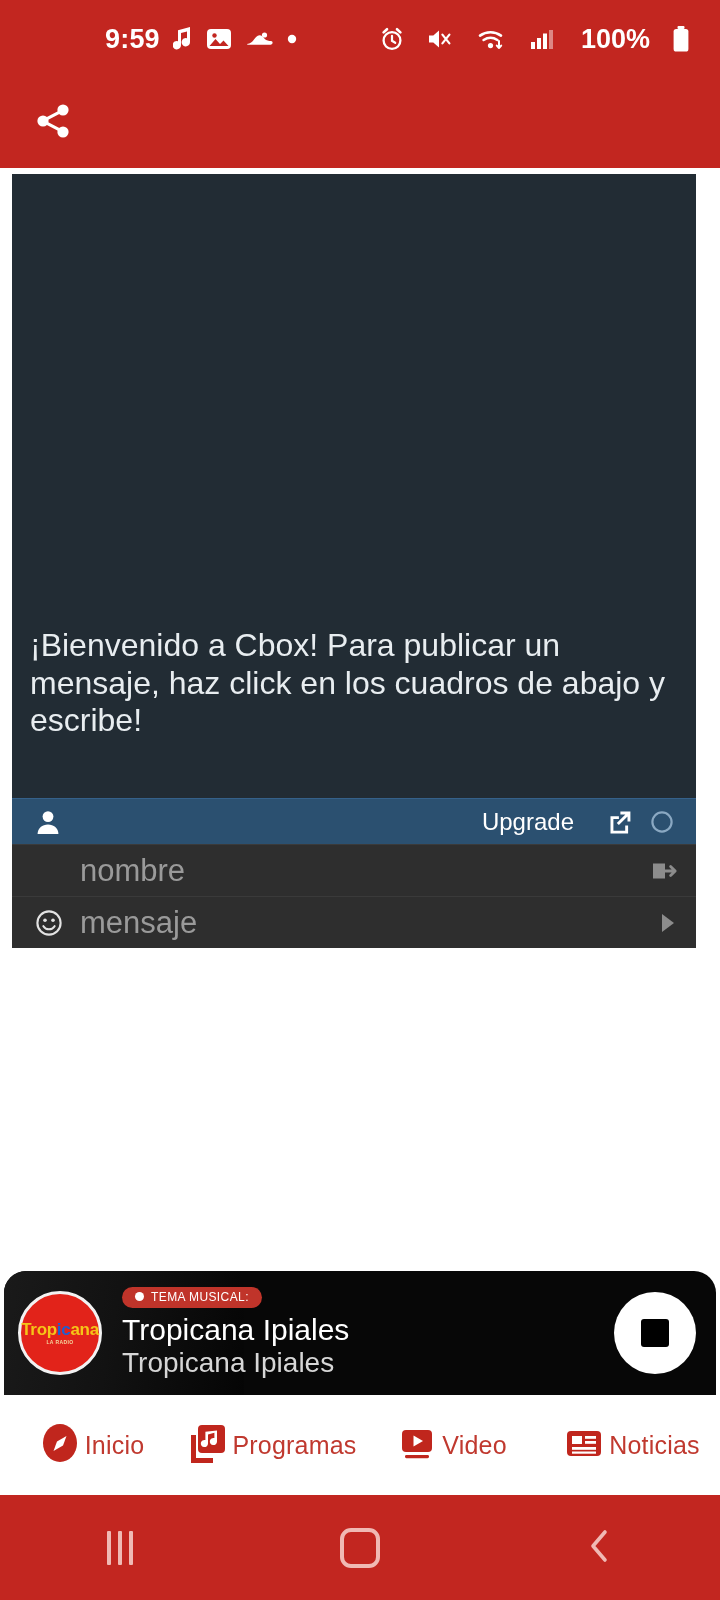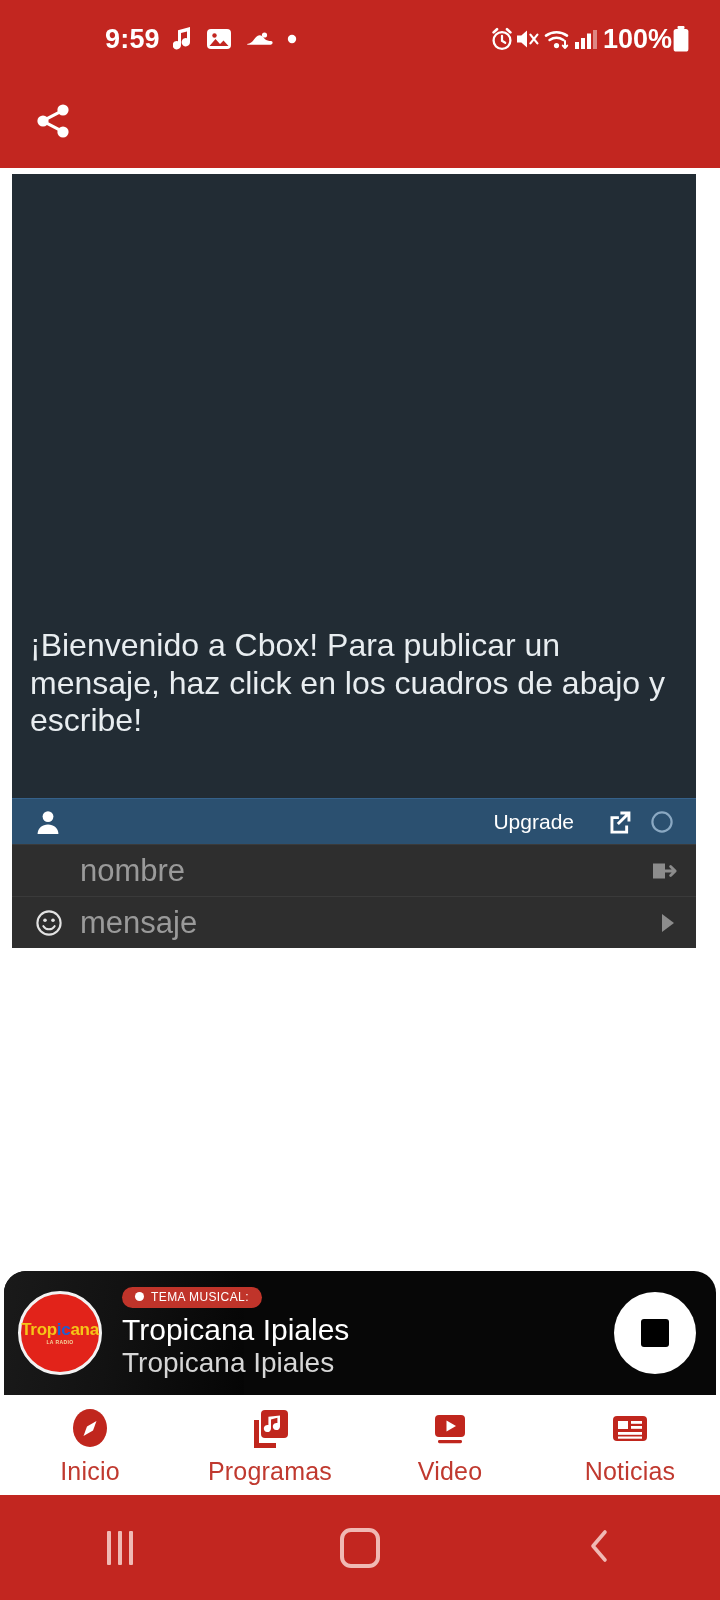--- a/index.html
+++ b/index.html
@@ -12,21 +12,21 @@
   #app { position:relative; width:720px; height:1186px; background:#f9a8d4; }
 
   
   .statusbar{
     height:78px; background:#c22620; color:#fff;
     display:flex; align-items:center; justify-content:space-between;
     padding:0 30px 0 105px;
   }
   .sb-left{ display:flex; align-items:center; gap:13px; }
   .sb-time{ font-size:27px; font-weight:700; letter-spacing:.2px; }
-  .sb-right{ display:flex; align-items:center; gap:0; }
+  .sb-right{ display:flex; align-items:center; gap:22px; }
   .sb-pct{ font-size:27px; font-weight:700; margin-left:4px; }
   .ic{ display:inline-flex; align-items:center; justify-content:center; }
 
   
   .appbar{
     height:90px; background:#c22620; color:#fff;
     display:flex; align-items:center; justify-content:space-between;
     padding:0 30px 0 25px;
   }
   .appbar-title{ font-size:33px; font-weight:400; letter-spacing:.3px; color:#fff; }
@@ -46,21 +46,21 @@
   .cbox-welcome{
     color:#e8edf0; font-size:32px; line-height:1.18; text-align:left;
     font-family:"Liberation Sans", sans-serif;
   }
   .cbox-toolbar{
     height:46px; background:#2b5070;
     display:flex; align-items:center; padding:0 16px 0 22px;
     border-top:1px solid #35618a;
   }
   .cbox-toolbar .spacer{ flex:1; }
-  .cbox-upgrade{ color:#fff; font-size:21px; margin-right:22px; }
+  .cbox-upgrade{ color:#fff; font-size:24px; margin-right:22px; }
   .tb-icon{ width:36px; height:36px; display:flex; align-items:center; justify-content:center; margin-left:6px; }
 
   .cbox-field{
     height:52px; background:#2e2e2e; display:flex; align-items:center;
     padding:0 18px 0 22px; border-top:1px solid #3a3a3a;
   }
   .cbox-field.msg{ background:#2e2e2e; }
   .field-lead{ width:42px; display:flex; align-items:center; }
   .field-text{ flex:1; color:#9a9a9a; font-size:31px; padding-left:4px; }
   .field-trail{ width:40px; display:flex; align-items:center; justify-content:flex-end; }
@@ -100,21 +100,21 @@
     position:relative; z-index:2; width:82px; height:82px; border-radius:50%;
     background:#ffffff; display:flex; align-items:center; justify-content:center; flex:none;
   }
   .stop-sq{ width:28px; height:28px; background:#000; border-radius:3px; }
 
   
   .bottomnav{
     position:absolute; left:0; right:0; top:1395px; height:100px;
     background:#fff; display:flex; align-items:center;
   }
-  .navitem{ flex:1; display:flex; flex-direction:column; align-items:center; justify-content:center; gap:1px; }
+  .navitem{ flex:1; display:flex; flex-direction:row; align-items:center; justify-content:center; gap:1px; }
   .navlabel{ font-size:25px; color:#c0392f; letter-spacing:.2px; }
 
   
   .sysnav{
     position:absolute; left:0; right:0; top:1495px; height:105px;
     background:#c22620; display:flex; align-items:center; justify-content:space-around;
   }
   .sysbtn{ width:120px; height:105px; display:flex; align-items:center; justify-content:center; }
   .recents{ display:flex; gap:7px; }
   .recents i{ width:4px; height:34px; background:#f0b9b4; display:block; border-radius:1px; }

